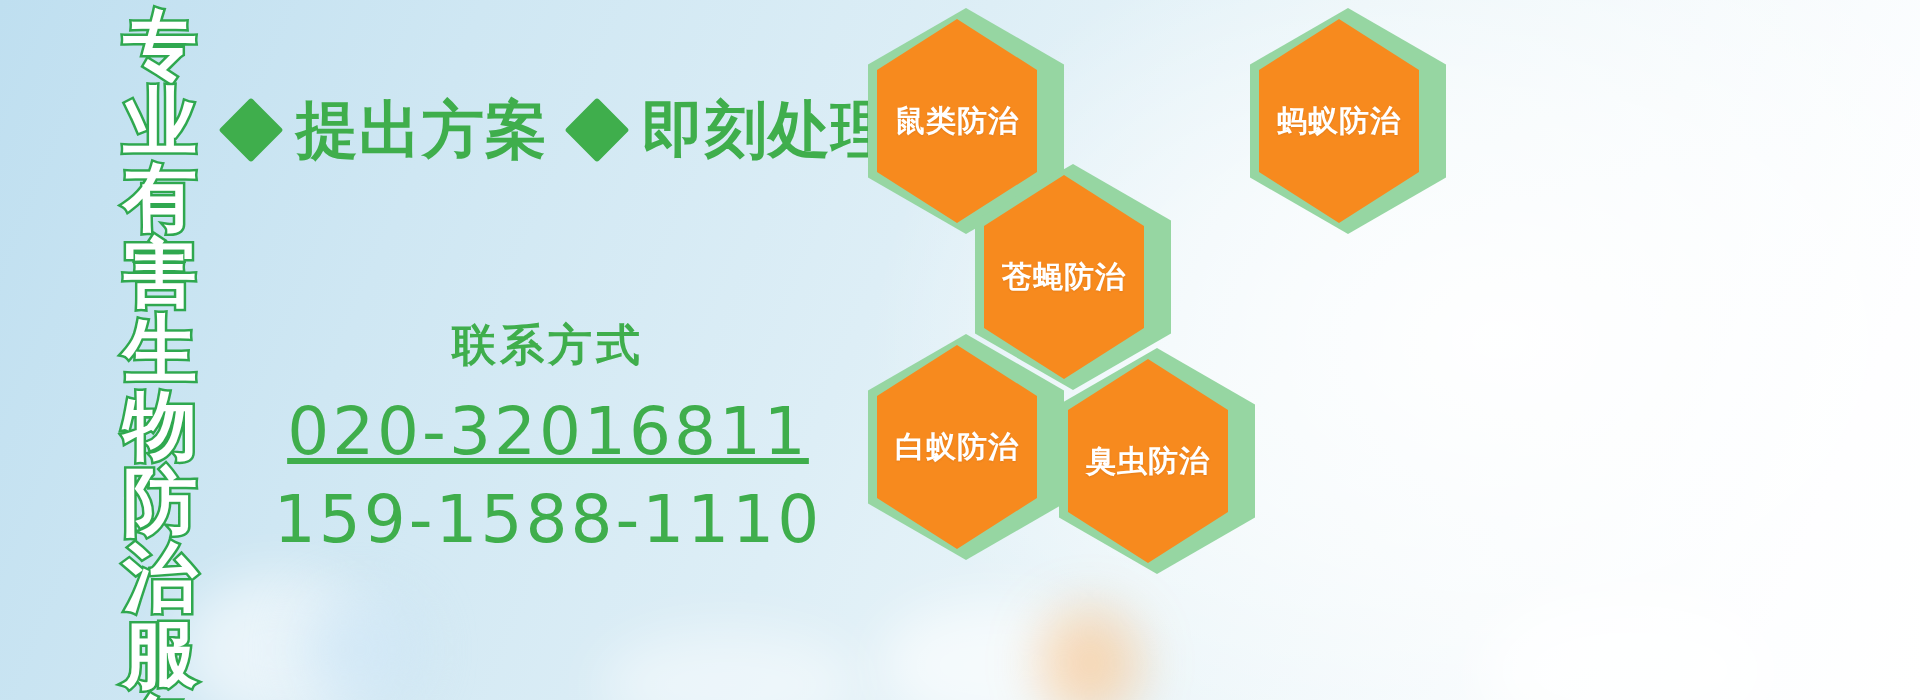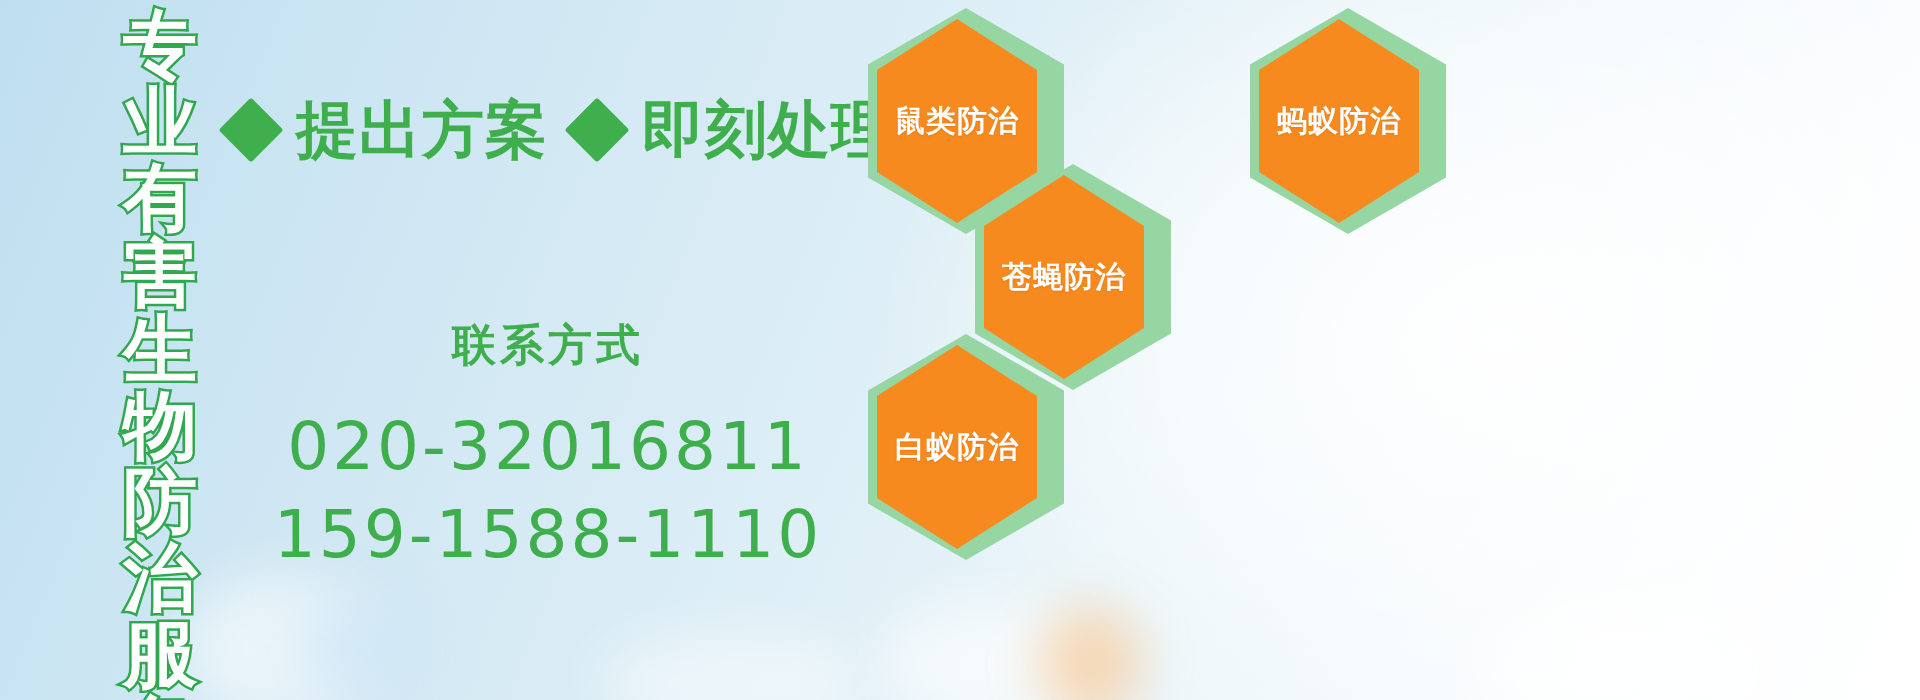--- a/index.html
+++ b/index.html
@@ -115,21 +115,21 @@
     font-family: "DejaVu Sans", "Liberation Sans", sans-serif;
   }
   .phone {
     font-size: 66px;
     line-height: 88px;
     font-weight: 400;
     color: #3fae4c;
     letter-spacing: 3px;
     font-family: "DejaVu Sans", "Liberation Sans", sans-serif;
   }
-  #phone-primary { margin-top: 23px; }
+  #phone-primary { margin-top: 8px; text-decoration: underline; }
 
   
   #honeycomb {
     position: absolute;
     left: 858px;
     top: 0px;
     width: 600px;
     height: 560px;
   }
   .hex {
@@ -229,16 +229,21 @@
       </div>
     </div>
 
 
     <div class="hex" style="left:10px; top:334px;">
       <div class="hex-inner">
         <span class="hex-label">白蚁防治</span>
       </div>
     </div>
 
+    <div class="hex" style="left:201px; top:348px;">
+      <div class="hex-inner">
+        <span class="hex-label">臭虫防治</span>
+      </div>
+    </div>
 
 
   </div>
 </div>
 
 </body></html>

